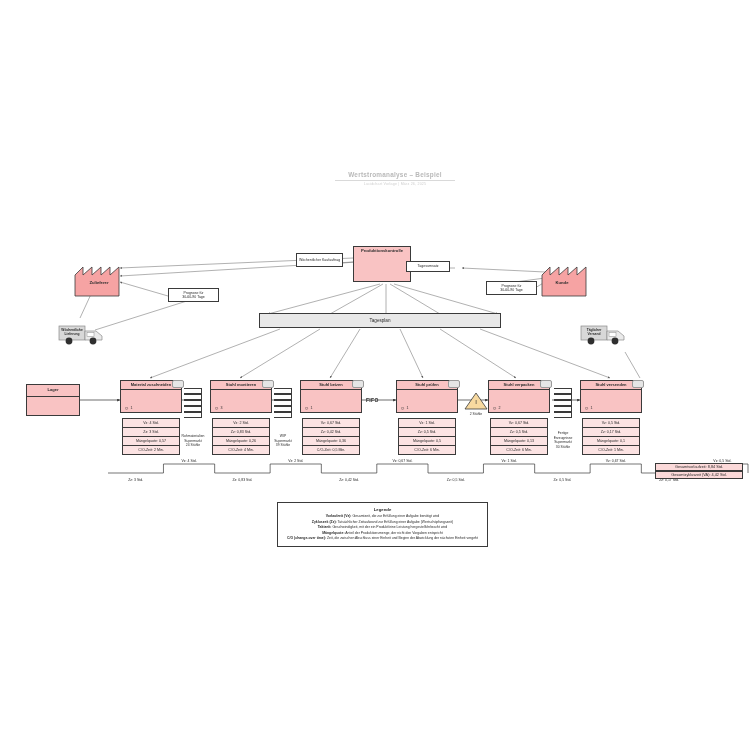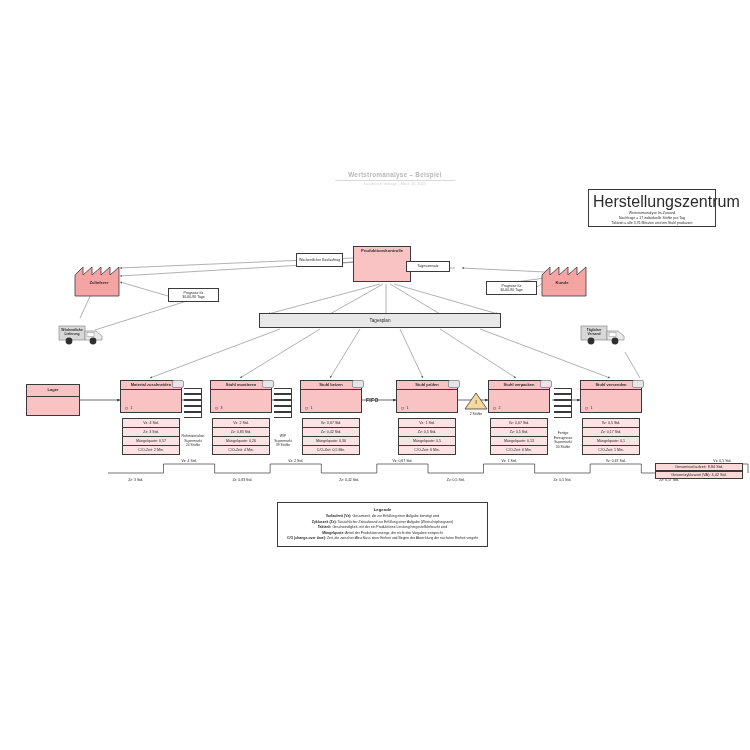--- a/index.html
+++ b/index.html
@@ -126,26 +126,20 @@
     <path class="lnk" d="M362,400 L396,400" marker-end="url(#ahk)"></path>
     <path class="lnk" d="M452,400 L488,400" marker-end="url(#ahk)"></path>
     <path class="lnk" d="M552,400 L580,400" marker-end="url(#ahk)"></path>
 
     <path class="ln" d="M640,378 L625,352"></path>
   </svg>
 
   <div class="abs title" style="left:335px;top:171px;">Wertstromanalyse – Beispiel</div>
   <div class="abs subtitle" style="left:335px;top:182px;">Lucidchart Vorlage  |  März 26, 2025</div>
 
-  <div class="abs whitebox infobox" style="left:588px;top:189px;width:128px;height:38px;">
-    <div>Herstellungszentrum</div>
-    <div class="l">Wertstromanalyse Ist-Zustand</div>
-    <div class="l">Nachfrage = 17 individuelle Stühle pro Tag</div>
-    <div class="l">Taktzeit = alle 3,76 Minuten wird ein Stuhl produziert</div>
-  </div>
 
   <div class="factory" style="left:75px;top:263px;width:48px;height:33px;">
     <svg width="48" height="33">
       <path d="M0,33 L0,12 L8,4 L8,12 L17,4 L17,12 L26,4 L26,12 L35,4 L35,12 L44,4 L44,33 Z" fill="#f6a3a3" stroke="#3a3a3a" stroke-width=".8"></path>
     </svg>
     <div class="lbltxt">Zulieferer</div>
   </div>
 
   <div class="factory" style="left:538px;top:263px;width:48px;height:33px;">
     <svg width="48" height="33">

